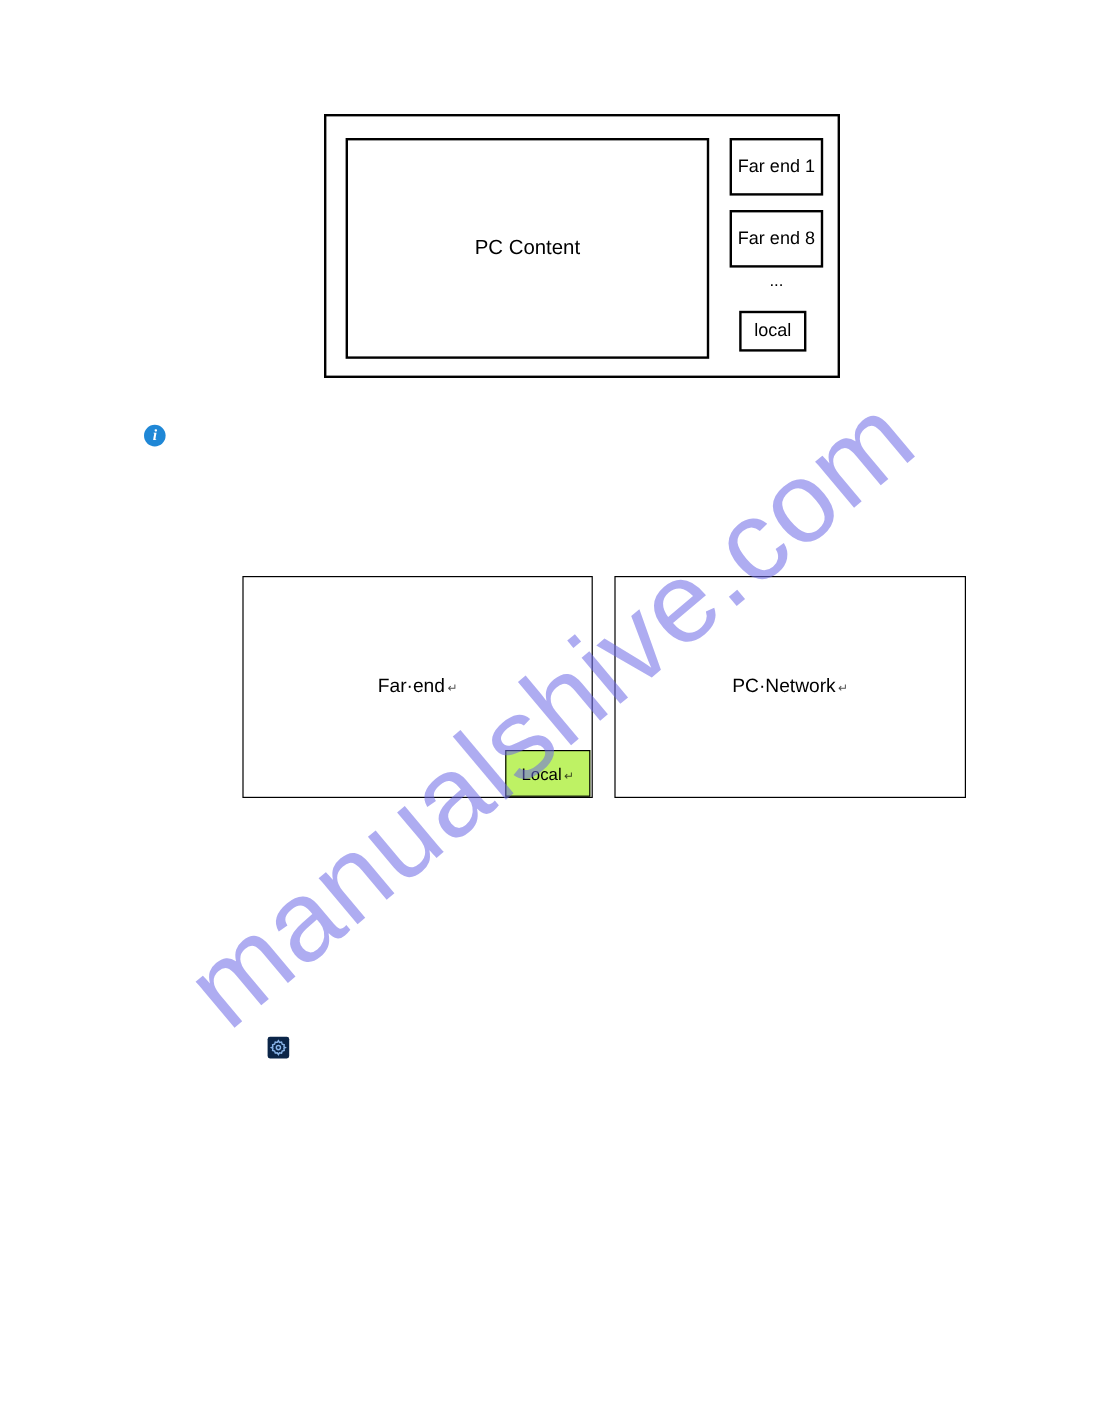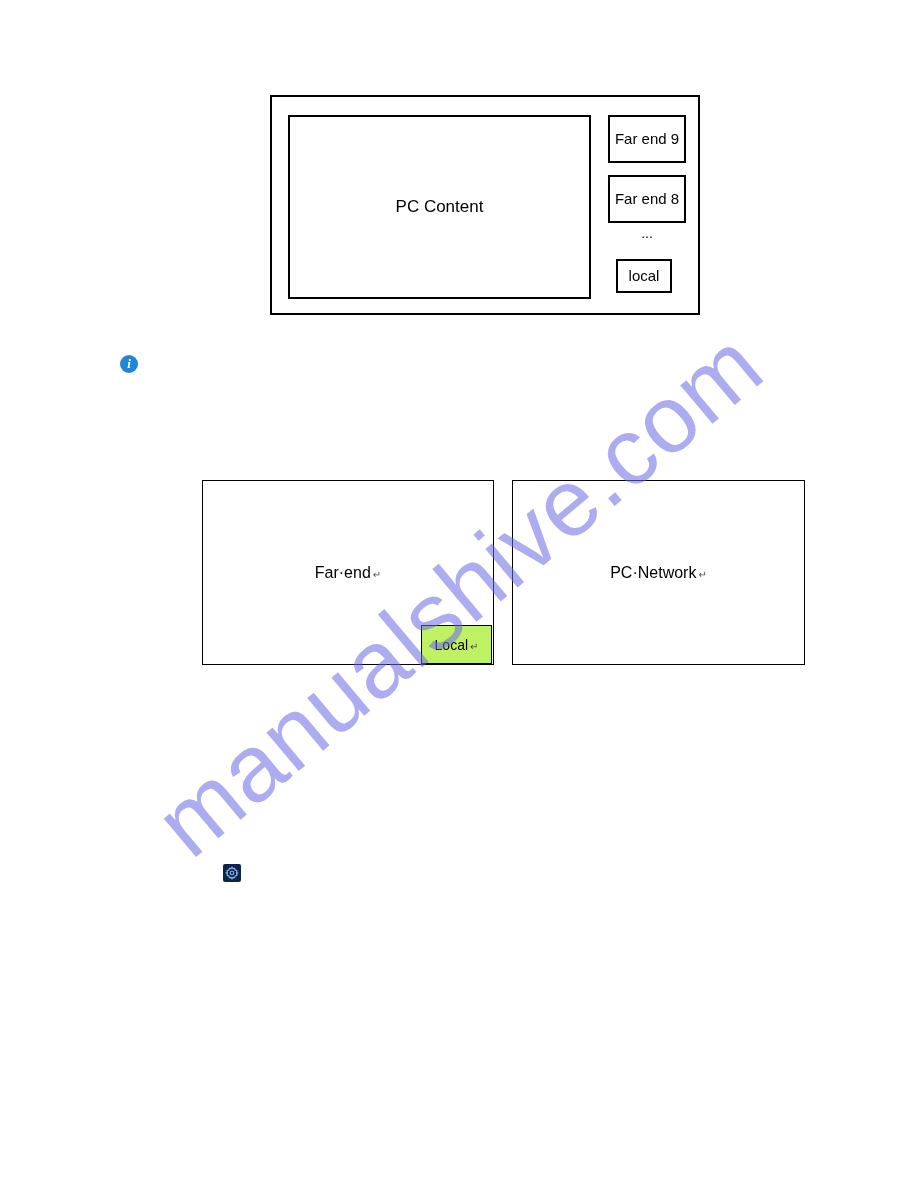--- a/index.html
+++ b/index.html
@@ -67,21 +67,21 @@
 </head>
 <body>
 
 <div class="page">
 
   <div class="watermark">manualshive.com</div>
 
   <div class="diag1">
     <div class="diag1-main">PC Content</div>
     <div class="diag1-tile diag1-far1">
-        <span>Far end 9</span>
+        <span>Far end 1</span>
       </div>
     <div class="diag1-tile diag1-far2">
         <span>Far end 8</span>
       </div>
     <div class="diag1-ell">...</div>
     <div class="diag1-tile diag1-local">
         <span>local</span>
       </div>
   </div>
 

